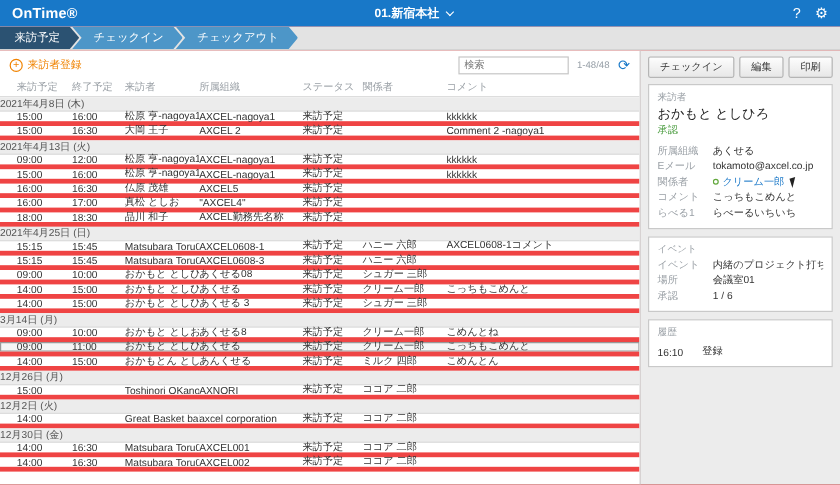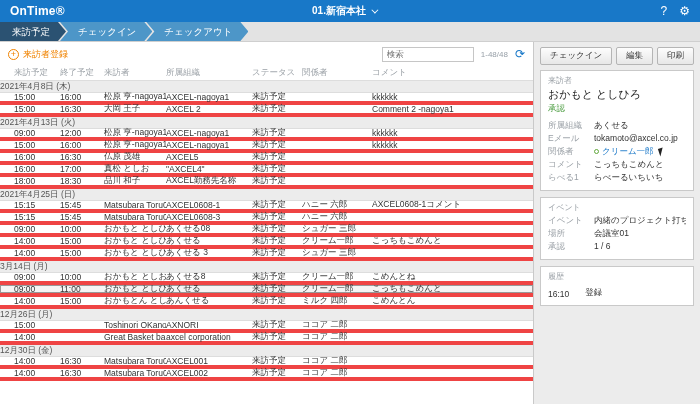--- a/index.html
+++ b/index.html
@@ -258,20 +258,21 @@
           <div class="daterow">12月26日 (月)</div>
           <div class="trow grid7">
             <div>15:00</div>
             <div></div>
             <div>Toshinori OKanori</div>
             <div>AXNORI</div>
             <div>来訪予定</div>
             <div>ココア 二郎</div>
             <div></div>
           </div>
+          <div class="daterow">12月2日 (火)</div>
           <div class="trow grid7">
             <div>14:00</div>
             <div></div>
             <div>Great Basket ball</div>
             <div>axcel corporation</div>
             <div>来訪予定</div>
             <div>ココア 二郎</div>
             <div></div>
           </div>
           <div class="daterow">12月30日 (金)</div>

